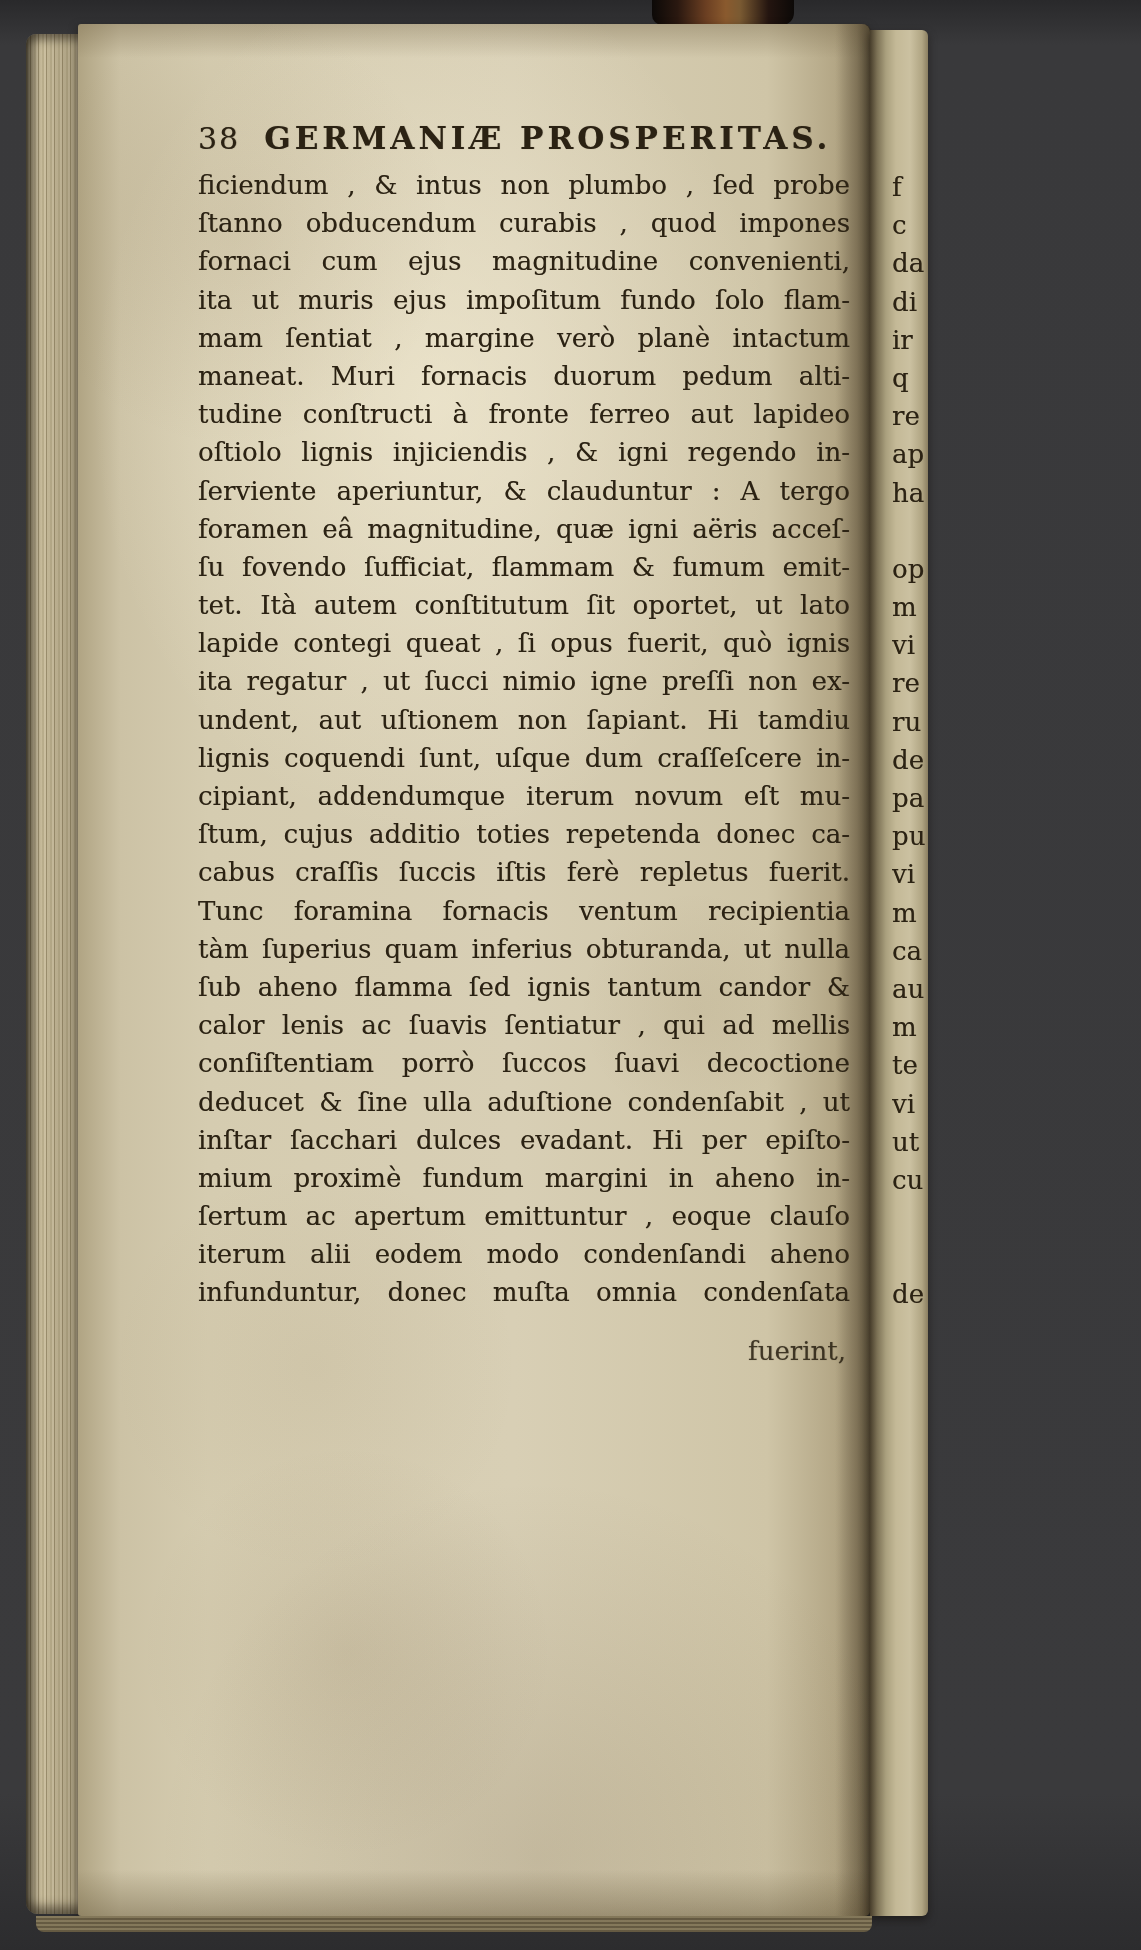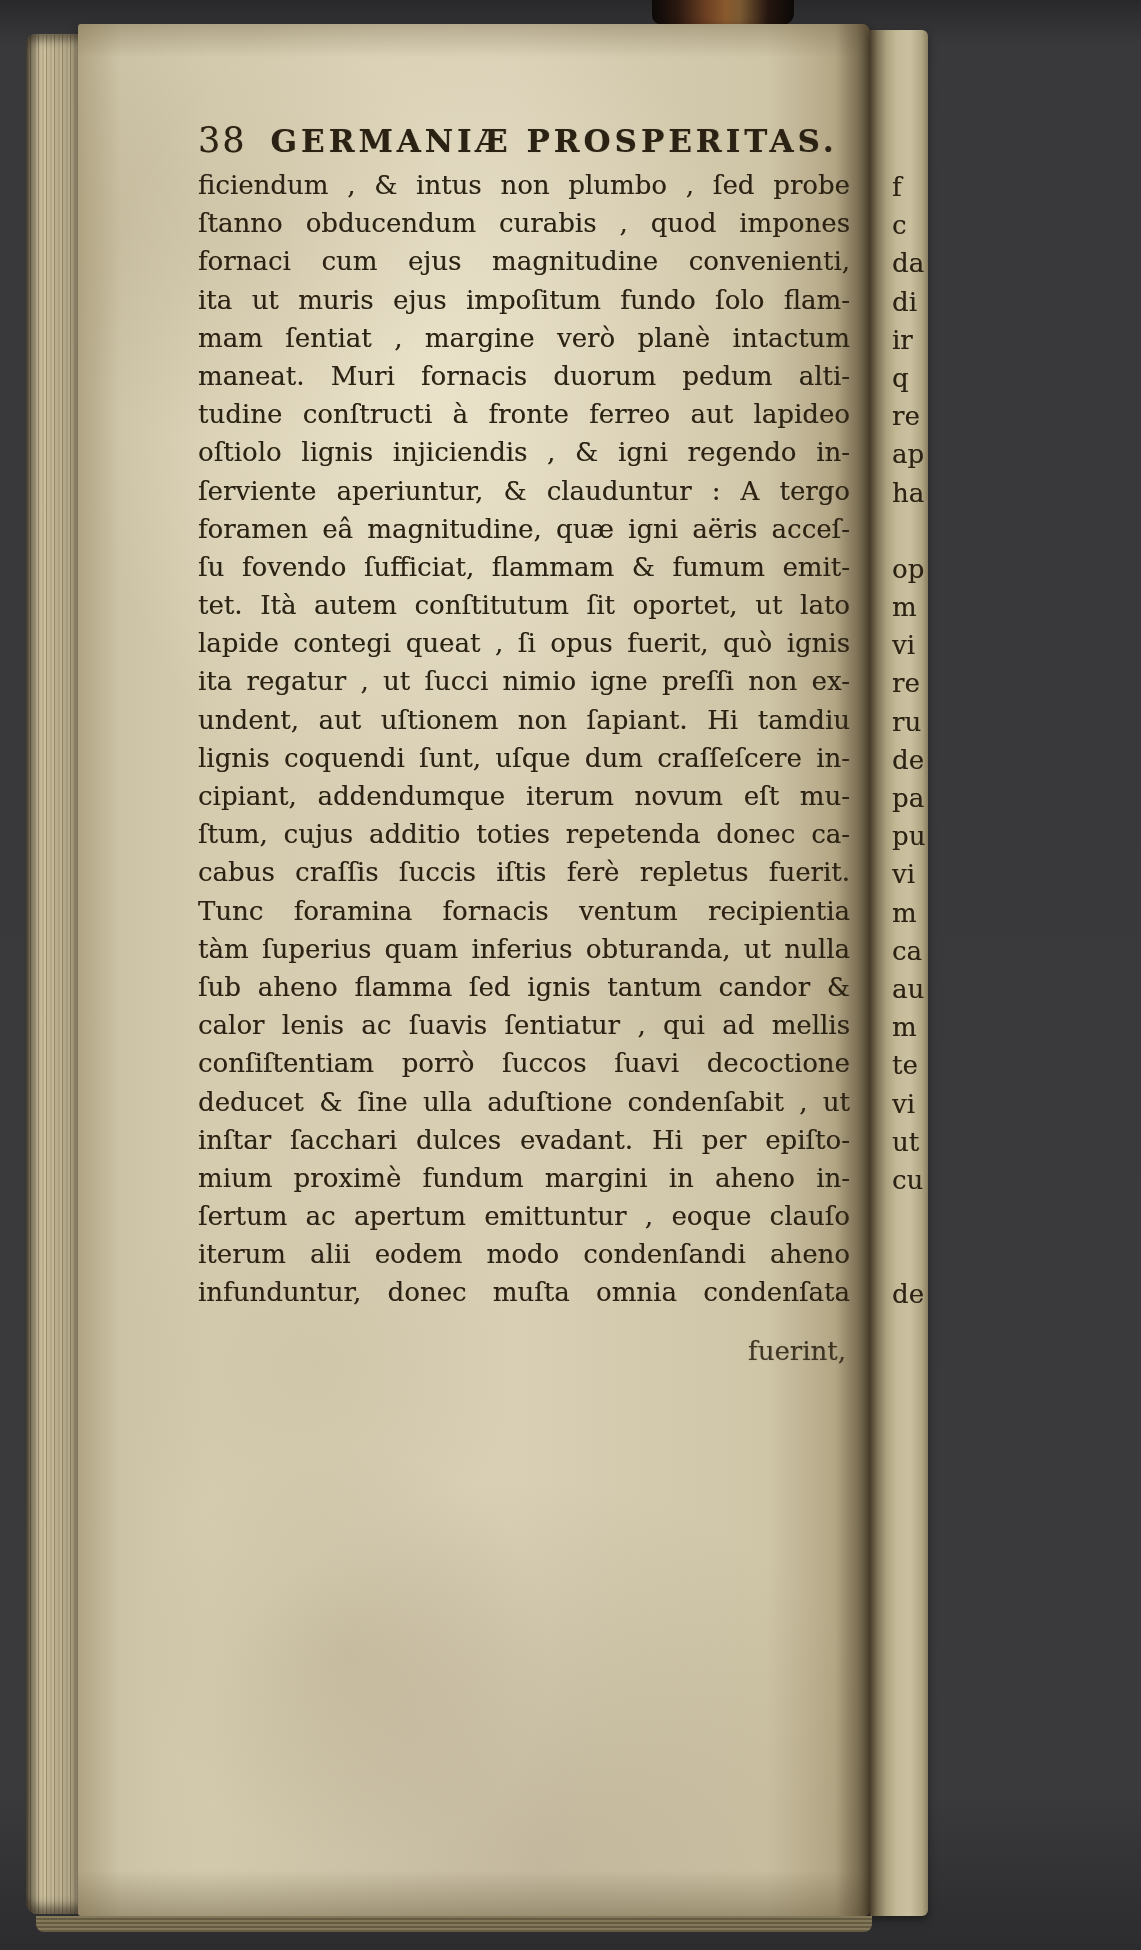--- a/index.html
+++ b/index.html
@@ -54,21 +54,21 @@
   .gutter-shadow {
     position: absolute; right: -1px; top: 0; bottom: 0; width: 36px;
     border-radius: 0 8px 5px 0;
     background: linear-gradient(90deg, rgba(60,48,30,0) 0%, rgba(60,48,30,0.30) 60%, rgba(42,33,20,0.58) 100%);
   }
 
   .header {
     position: absolute; left: 120px; top: 96px; width: 620px; white-space: nowrap;
     color: #2b2213; text-shadow: 0.3px 0.3px 0.7px rgba(43,34,19,0.45);
   }
-  .pagenum { font-size: 35px; letter-spacing: 2px; margin-right: 24px; }
+  .pagenum { font-size: 30px; letter-spacing: 2px; margin-right: 24px; }
   .title   { font-size: 31px; letter-spacing: 4px; font-weight: 600; }
 
   .body {
     position: absolute; left: 120px; top: 142px; width: 652px;
     font-size: 26px; line-height: 38.2px; color: #2b2213;
     text-shadow: 0.3px 0.3px 0.6px rgba(43,34,19,0.40);
   }
   .body .line {
     height: 38.2px; white-space: nowrap;
     text-align: justify; text-align-last: justify;

